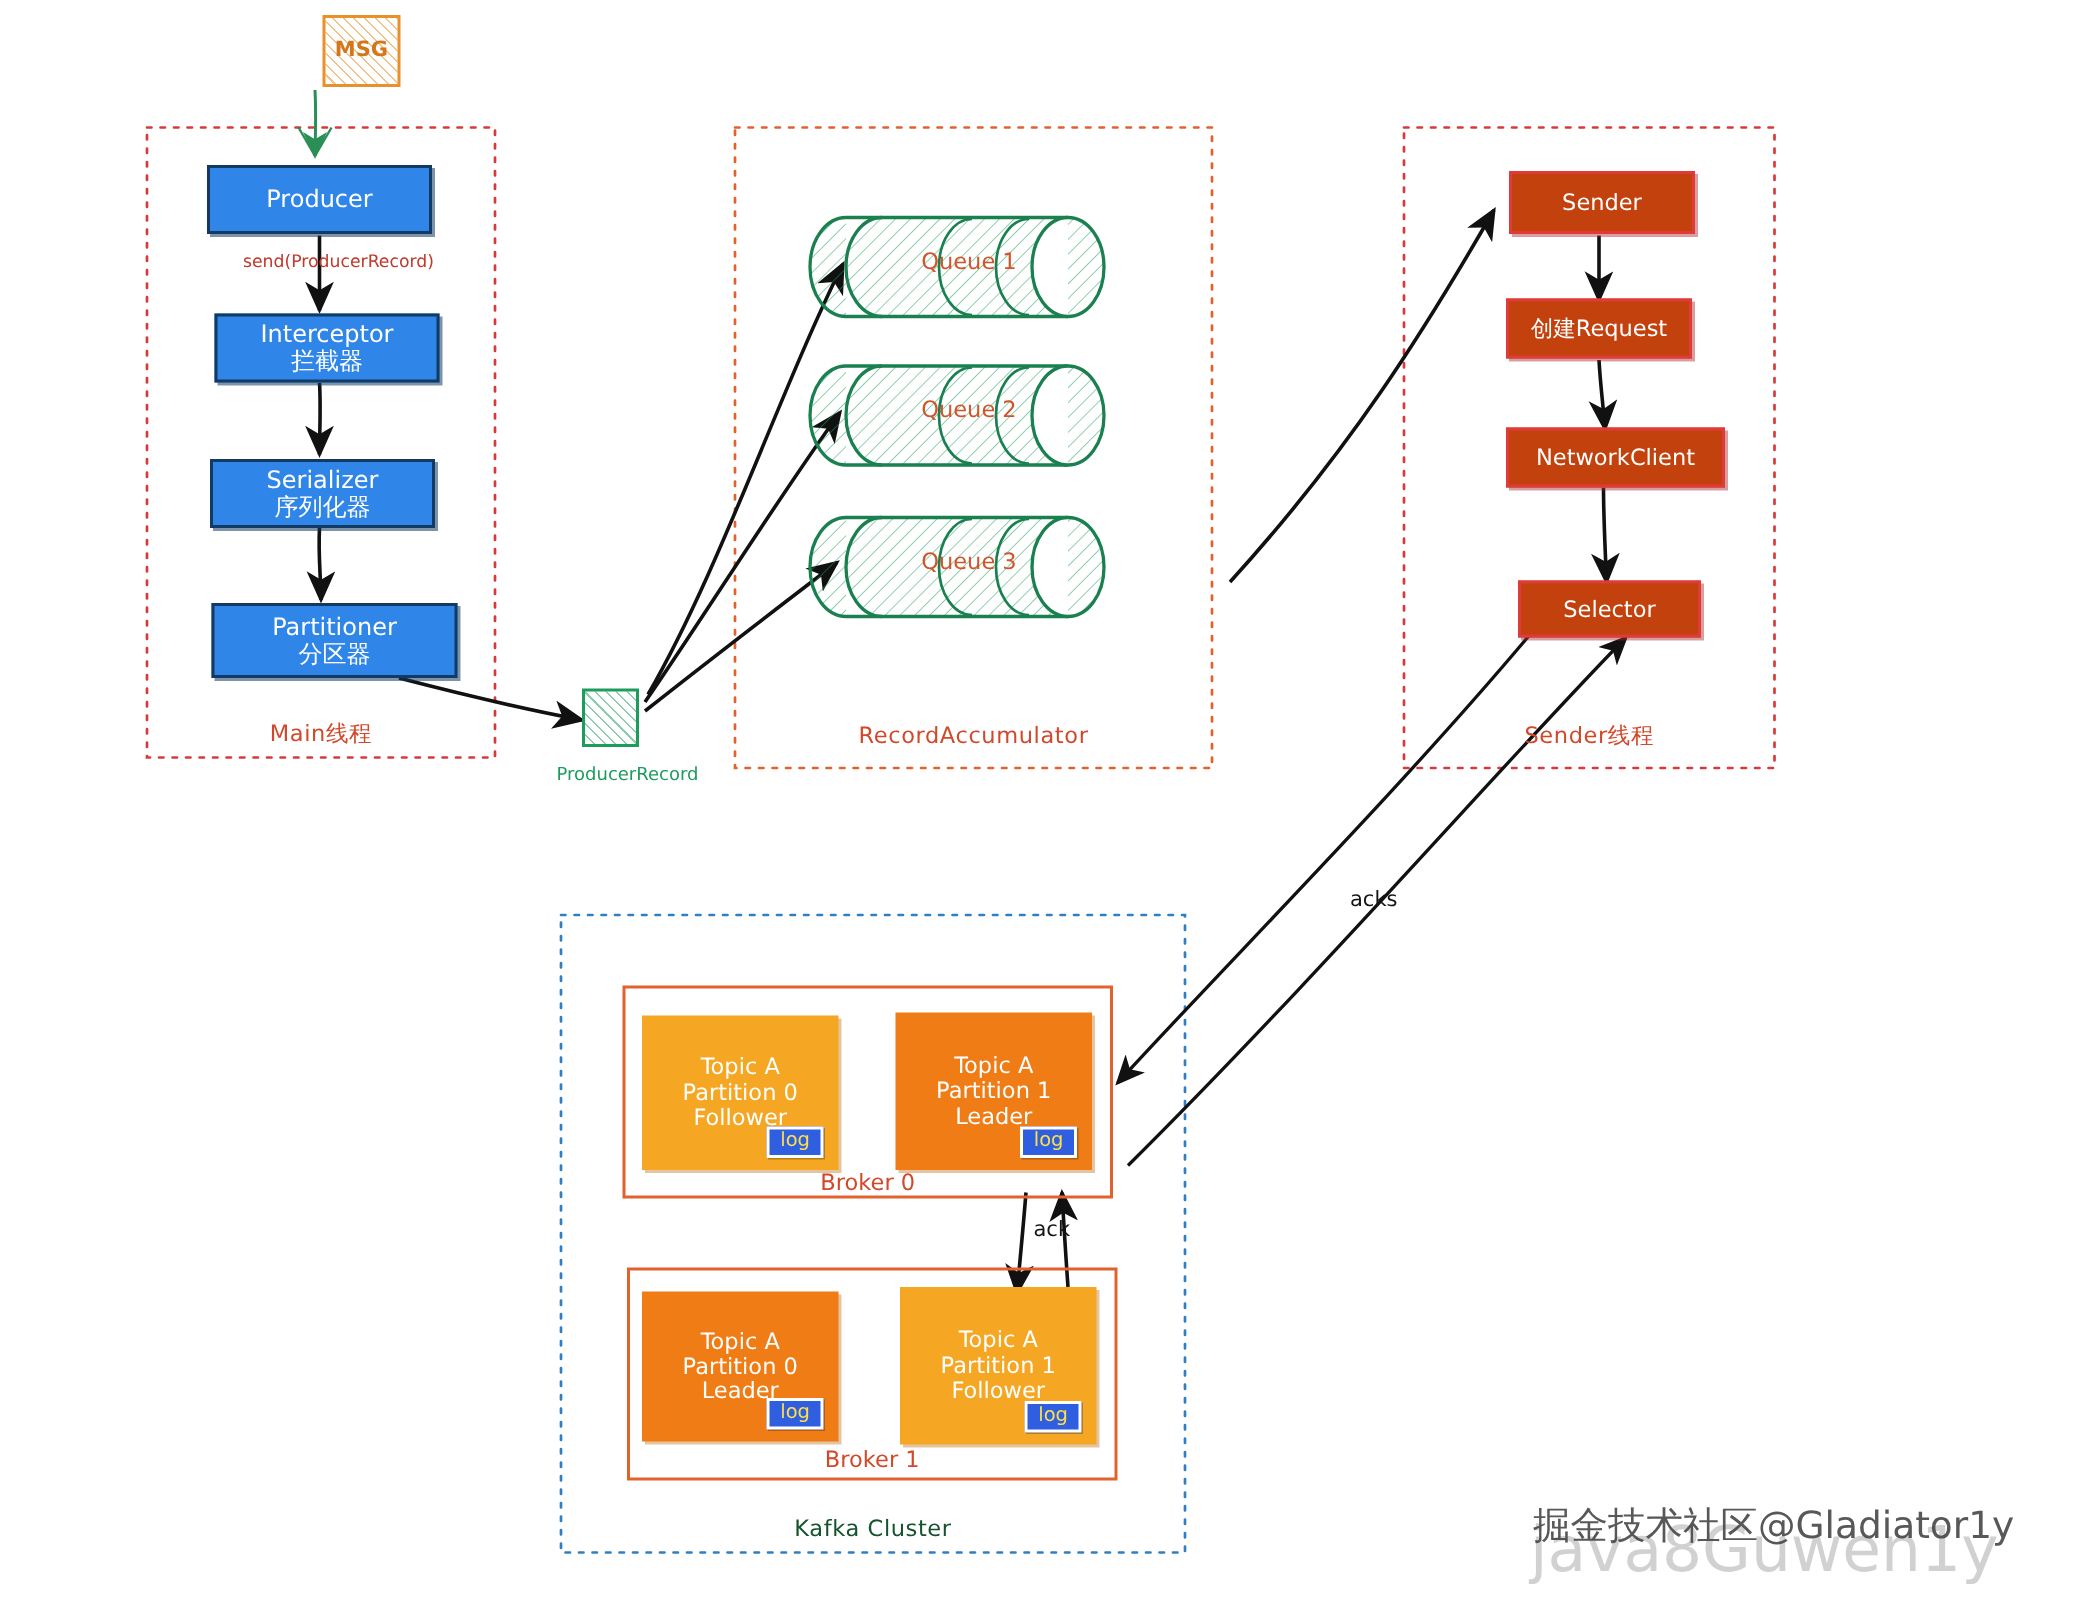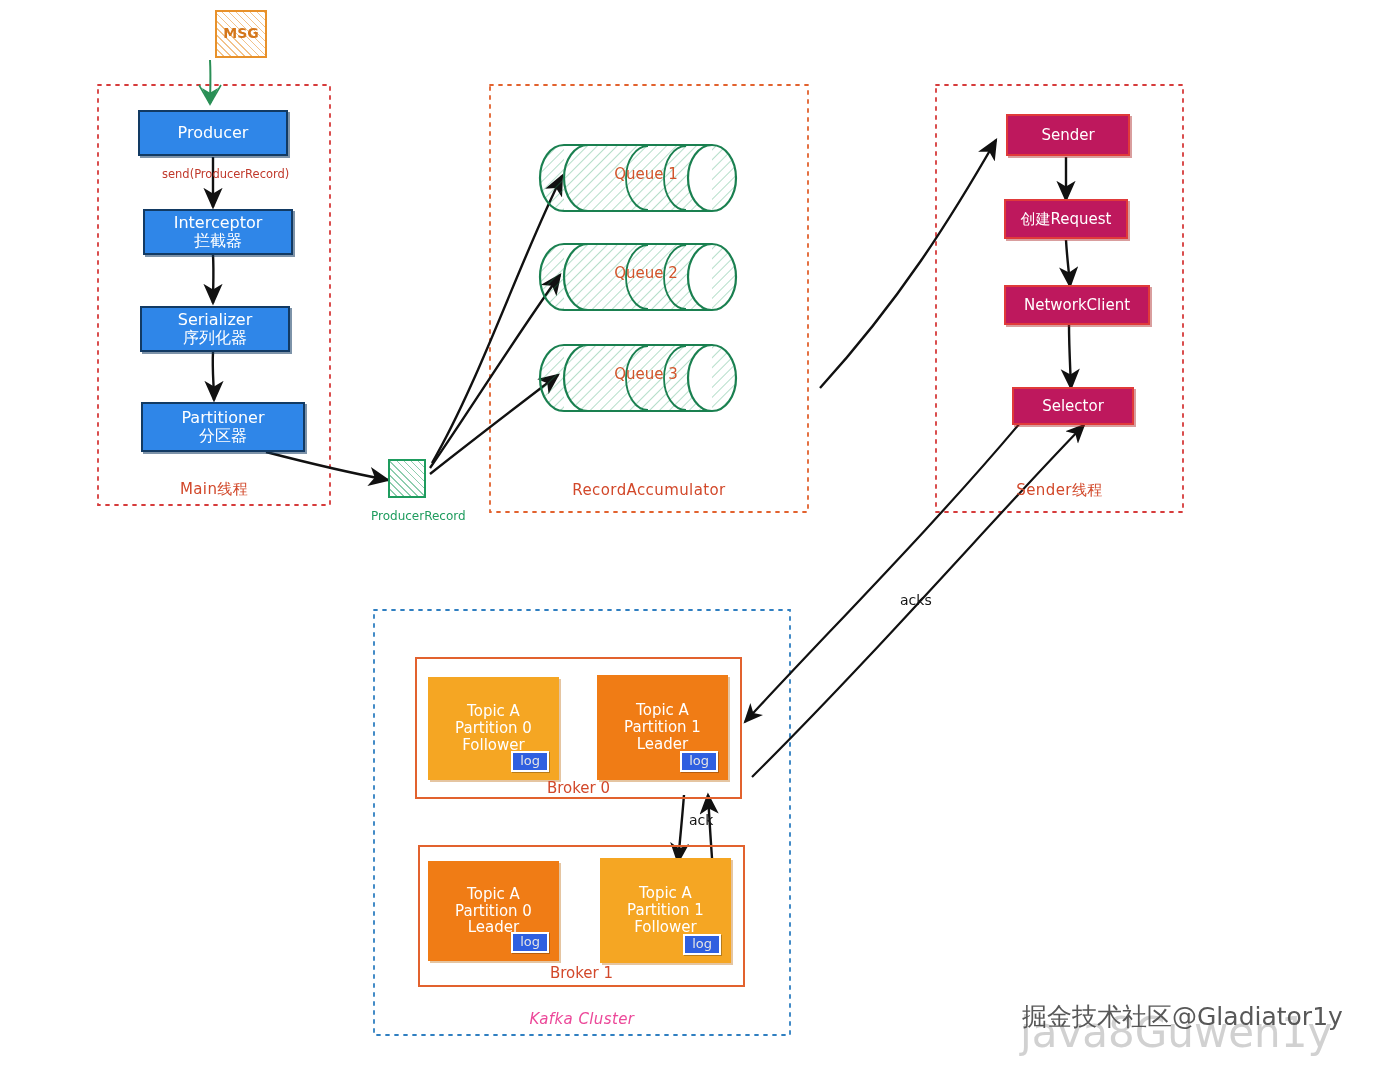--- a/index.html
+++ b/index.html
@@ -48,21 +48,21 @@
     border: 2px solid #123a63;
     color: #ffffff;
     font-size: 16px;
     box-shadow: 2px 2px 0 rgba(18,58,99,.55);
     justify-content: center;
   }
   .blue-box .cn { font-size: 16px; }
 
   
   .red-box {
-    background: #be185d;
+    background: #c2410c;
     border: 2px solid #e03a3a;
     color: #ffffff;
     font-size: 15px;
     box-shadow: 2px 2px 0 rgba(170,40,40,.45);
     align-items: center;
   }
 
   
   .msg-box {
     border: 2px solid #e8912a;
@@ -124,21 +124,21 @@
     box-shadow: 2px 2px 0 rgba(190,110,20,.4);
   }
   .part-leader   { background: #f07c15; }
   .part-follower { background: #f5a623; }
   .log-badge {
     position: absolute;
     right: 8px;
     bottom: 6px;
     background: #2f5fe0;
     border: 2px solid #ffffff;
-    color: #e5e5e5;
+    color: #fde047;
     font-size: 13px;
     padding: 1px 7px 2px 7px;
     line-height: 1.1;
     box-shadow: 1px 1px 0 rgba(0,0,0,.25);
   }
 
   
   .edge-label {
     position: absolute;
     white-space: nowrap;
@@ -324,21 +324,21 @@
 
   <div class="node part-box part-follower" style="left:600px; top:858px; width:131px; height:105px;">
     <span>Topic A</span>
     <span>Partition 1</span>
     <span>Follower</span>
     <span class="log-badge">log</span>
   </div>
 
   <div class="broker-label" style="left:418px; top:964px; width:327px;">Broker 1</div>
 
-  <div class="group-label" style="left:374px; top:1010px; width:416px; color:#ec4899;font-style:italic;">Kafka Cluster</div>
+  <div class="group-label" style="left:374px; top:1010px; width:416px; color:#14532d;">Kafka Cluster</div>
 
   <div class="edge-label dark" style="left:900px; top:592px;">acks</div>
 
   <div class="edge-label dark" style="left:689px; top:812px;">ack</div>
 
   <div class="wm-light" style="left:1020px; top:1008px;">java8Guwen1y</div>
   <div class="wm-dark" style="left:1022px; top:1000px;">掘金技术社区@Gladiator1y</div>
 
 </div>
 

